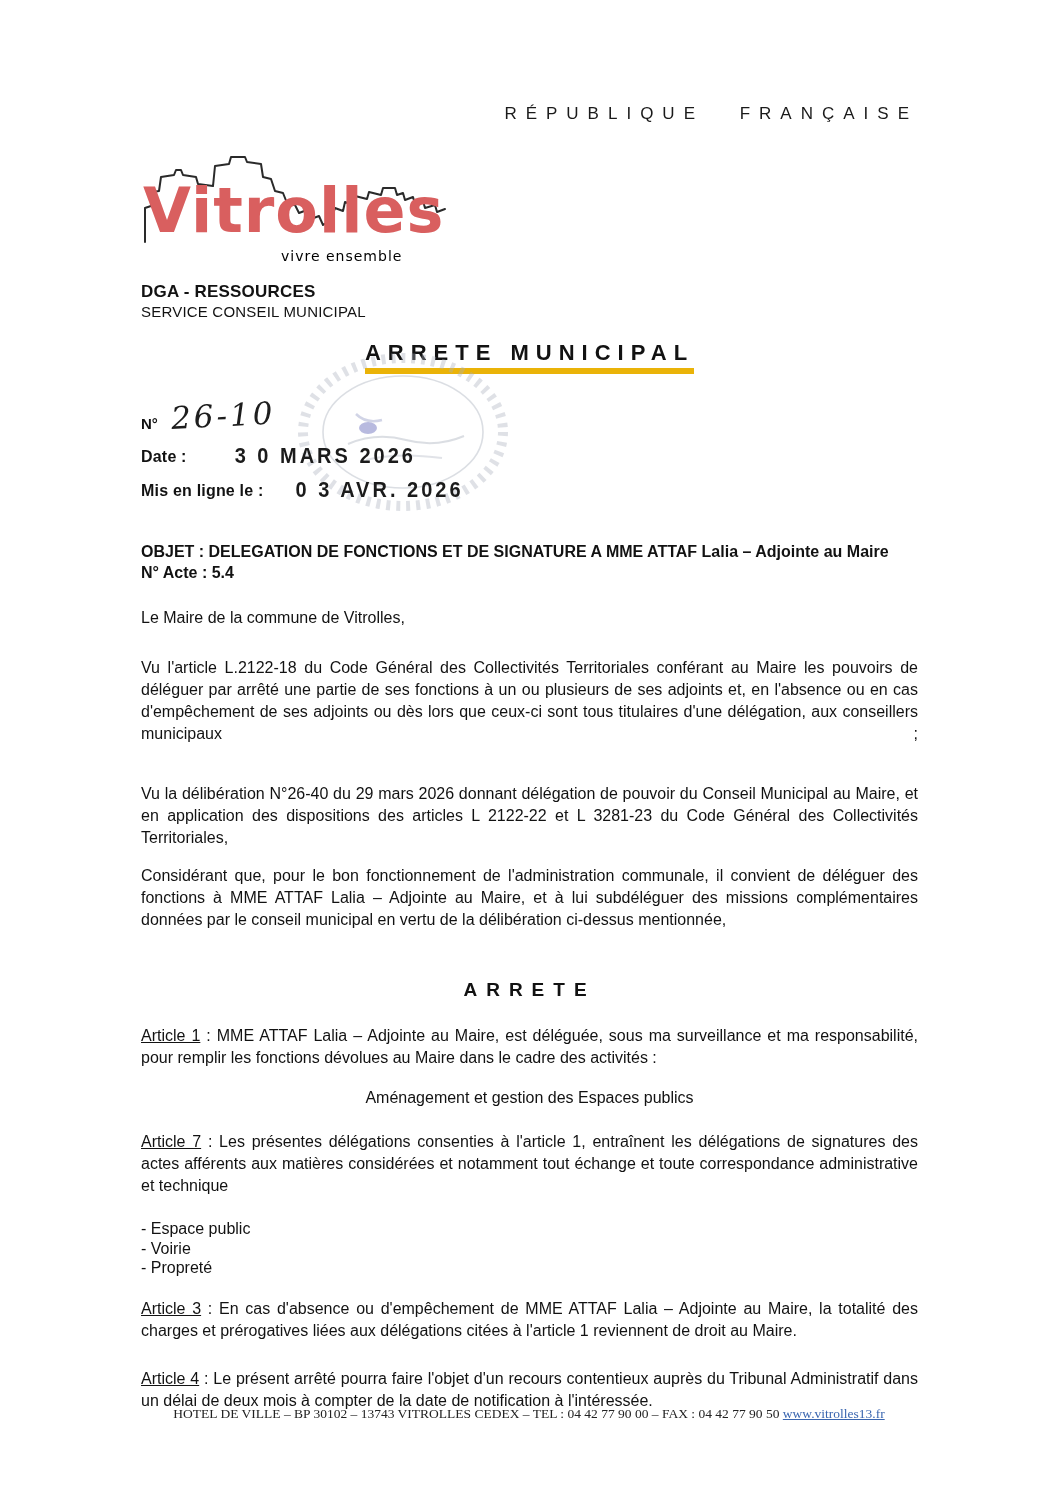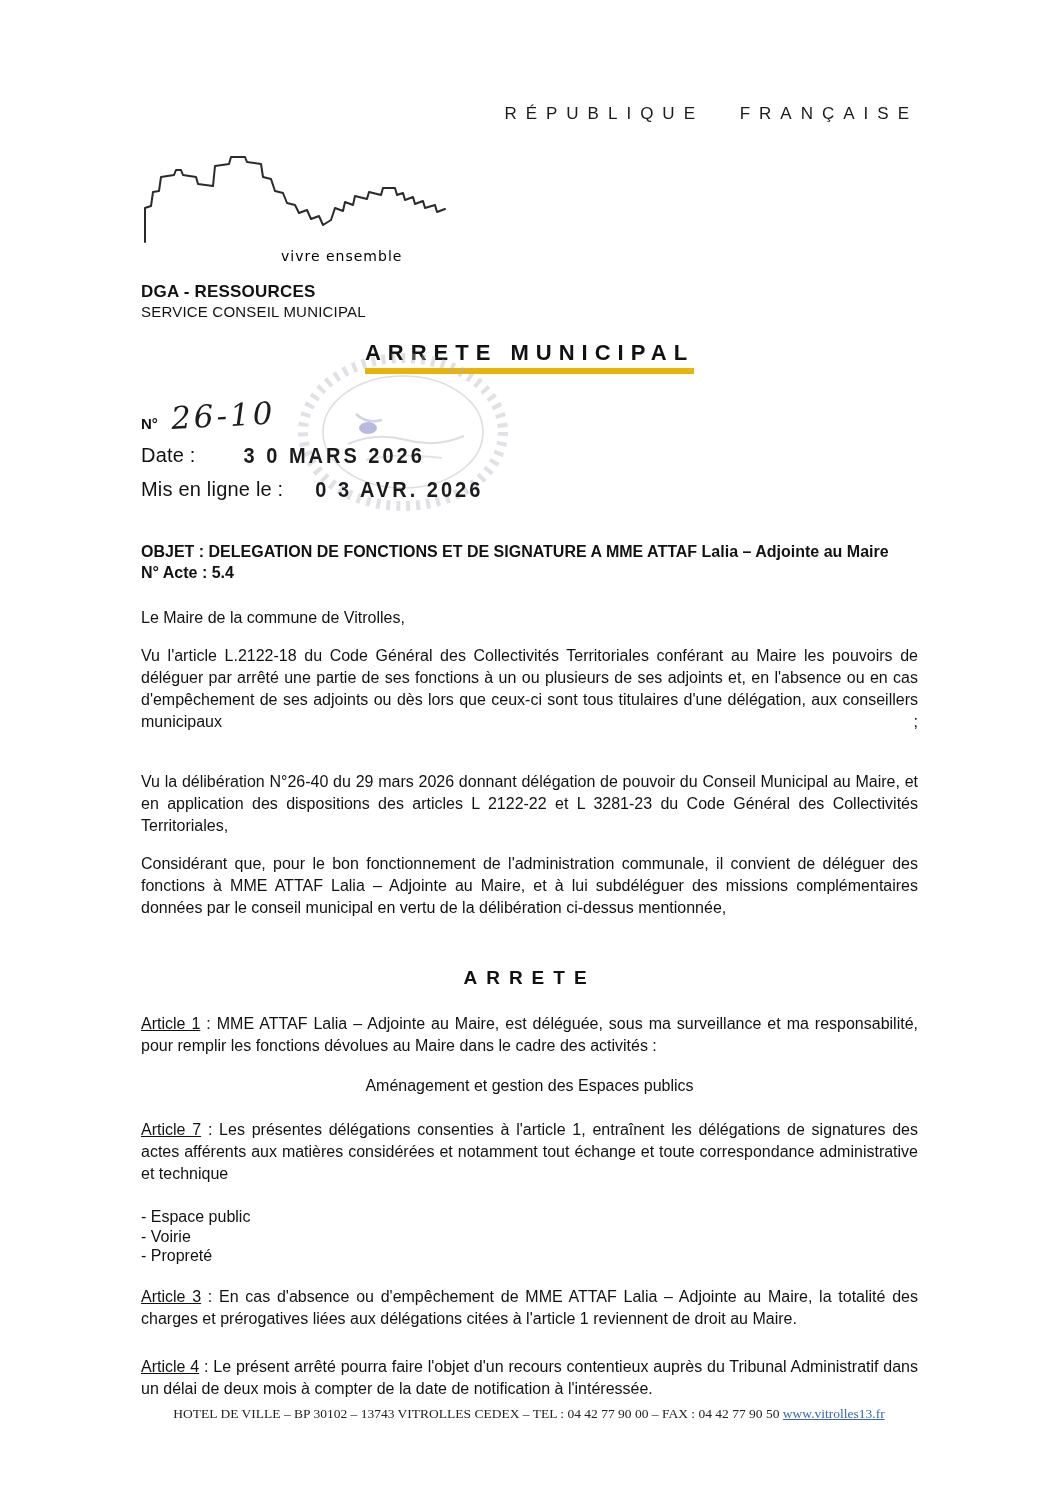--- a/index.html
+++ b/index.html
@@ -59,38 +59,38 @@
     font-family:"DejaVu Serif",serif;
     font-style:italic;
     font-size:31px;
     letter-spacing:3px;
     transform:rotate(-3deg);
     transform-origin:left bottom;
     color:#1d1d1d;
   }
   .row-date{margin-top:8px;}
   .row-online{margin-top:11px;}
-  .meta-label{font-size:20px;font-weight:normal;letter-spacing:.2px;}
+  .meta-label{font-size:16px;font-weight:bold;letter-spacing:.2px;}
   .stamp-value{
     font-weight:bold;font-size:20px;letter-spacing:3px;
     transform:scaleY(1.12);
     color:#1b1b1b;white-space:nowrap;
   }
   .row-date .stamp-value{margin-left:48px;}
   .row-online .stamp-value{margin-left:32px;}
   
   .objet{margin-top:40px;font-size:16px;font-weight:bold;line-height:21px;}
   .intro{margin-top:26px;font-size:16px;}
   
   .doc-par{
     font-size:16px;line-height:22px;
     text-align:justify;
     margin:0;
   }
-  .par-vu1{margin-top:18px;text-align-last:justify;}
+  .par-vu1{margin-top:30px;text-align-last:justify;}
   .par-vu2{margin-top:38px;}
   .par-considerant{margin-top:16px;}
   .arrete-heading{
     margin-top:48px;
     text-align:center;
     font-size:19px;font-weight:bold;letter-spacing:9px;
   }
   .article{margin-top:24px;}
   .article-label{text-decoration:underline;}
   .activity-line{margin-top:20px;text-align:center;font-size:16px;}
@@ -112,20 +112,21 @@
 <body>
 
 <div class="page">
 
   <div class="republique">RÉPUBLIQUE FRANÇAISE</div>
 
   <div class="logo">
     <svg class="skyline" width="330" height="108" viewBox="0 0 330 108">
       <path d="M4,96 L4,62 L10,60 L12,46 L18,45 L20,31 L33,29 L35,24 L40,24 L42,29 L55,31 L57,38 L72,40 L74,20 L88,18 L90,11 L104,11 L106,16 L120,18 L122,31 L130,33 L134,45 L142,47 L146,57 L154,59 L158,67 L166,64 L170,73 L178,70 L182,79 L190,74 L194,62 L202,65 L204,56 L212,59 L214,50 L226,53 L228,46 L240,49 L242,42 L254,42 L256,49 L262,47 L264,54 L272,51 L274,58 L282,55 L284,62 L294,59 L296,66 L304,63" fill="none" stroke="#2a2a2a" stroke-width="2" stroke-linejoin="round" stroke-linecap="round"></path>
     </svg>
+    <div class="logo-name">Vitrolles</div>
     <div class="logo-tagline">vivre ensemble</div>
   </div>
 
   <div class="dept">
     <div class="dept-1">DGA - RESSOURCES</div>
     <div class="dept-2">SERVICE CONSEIL MUNICIPAL</div>
   </div>
 
   <div class="title-row">
     <span class="doc-title">ARRETE MUNICIPAL</span>

